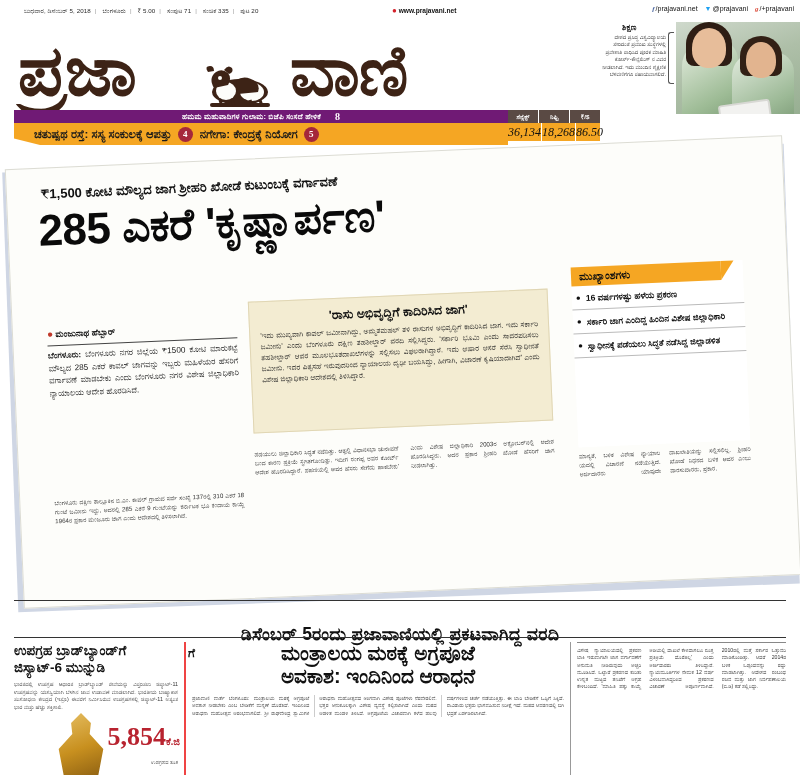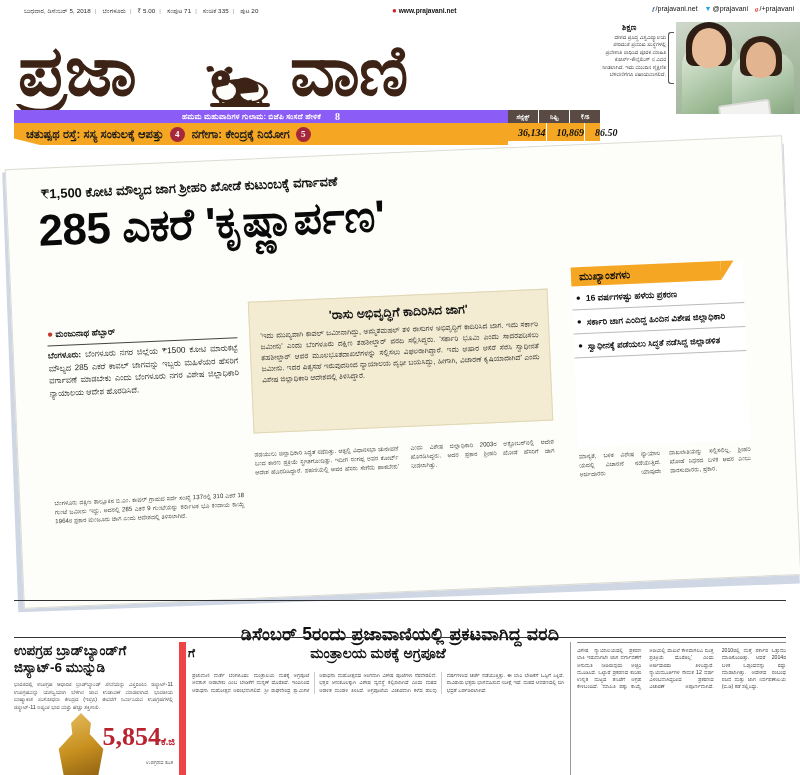--- a/index.html
+++ b/index.html
@@ -126,43 +126,43 @@
     flex: 1; color: #fff; font-size: 6.2px; font-weight: bold;
     display: flex; align-items: center; justify-content: center;
     border-right: 1px solid #fff;
   }
   .idx-head > div:last-child { border-right: none; }
   .idx-vals {
     position: absolute; left: 508px; top: 123px; width: 92px; height: 18px;
     display: flex; background: #f5a623;
   }
   .idx-vals > div {
-    flex: 1; color: #111; font-size: 10px; font-weight: bold; font-style: italic;
+    flex: 1; color: #111; font-size: 12px; font-weight: normal; font-style: italic;
     display: flex; align-items: center; justify-content: center;
-    border-right: 1px solid #fff; font-family: "Liberation Serif", serif; margin-left: 10px;
+    border-right: 1px solid #fff; font-family: "Liberation Serif", serif;
   }
   .idx-vals > div:last-child { border-right: none; }
 
   
   .strip-grey {
     position: absolute; left: 14px; top: 110px; width: 494px; height: 13px;
-    background: #8b5cf6; display: flex; align-items: center; justify-content: center;
+    background: #701a75; display: flex; align-items: center; justify-content: center;
     color: #fff;
   }
   .strip-grey .gtext { font-size: 7.4px; font-weight: bold; letter-spacing: .2px; }
   .strip-grey .gnum {
     margin-left: 14px; font-size: 10px; font-weight: bold;
     font-family: "Liberation Serif", serif;
   }
 
   
   .strip-orange {
     position: absolute; left: 14px; top: 123px; width: 494px; height: 22px;
     background: #f5a623; display: flex; align-items: center; gap: 7px;
-    padding-left: 12px; clip-path: polygon(0 0, 100% 0, 100% 100%, 26px 100%, 0 70%);
+    padding-left: 20px; clip-path: polygon(0 0, 100% 0, 100% 100%, 26px 100%, 0 70%);
   }
   .tick-item { display: flex; align-items: center; gap: 6px; }
   .tick-label { font-size: 11.5px; font-weight: bold; color: #1a1a1a; white-space: nowrap; }
   .tick-badge {
     width: 15px; height: 15px; border-radius: 50%;
     background: #a5273b; color: #fff; font-size: 9px; font-weight: bold;
     display: flex; align-items: center; justify-content: center;
     font-family: "Liberation Serif", serif;
   }
 
@@ -262,21 +262,21 @@
   }
   .rule-bot {
     position: absolute; left: 14px; top: 637px; width: 772px; height: 1px; background: #333;
   }
 
   
   .bot { position: absolute; left: 14px; top: 642px; width: 772px; height: 133px; }
 
   .b-left {
     position: absolute; left: 0; top: 0; width: 172px; height: 133px;
-    border-right: 7px solid #ef4444; padding-right: 6px;
+    border-right: 2px solid #ef4444; padding-right: 6px;
   }
   .b-left h2 {
     font-size: 13.5px; line-height: 17px; font-weight: bold; color: #111;
   }
   .b-left .body {
     margin-top: 5px; font-size: 5.4px; line-height: 7.6px; color: #333; text-align: justify;
   }
   .b-left .bignum {
     position: absolute; right: 4px; bottom: 20px;
     font-size: 26px; font-weight: bold; color: #b8232f;
@@ -289,21 +289,21 @@
   .b-left .idol {
     position: absolute; left: 36px; bottom: 0; width: 62px; height: 62px;
     background: linear-gradient(160deg,#e8c268,#c8901f 55%,#8c5f12);
     clip-path: polygon(50% 0%, 66% 16%, 64% 34%, 86% 58%, 78% 100%, 22% 100%, 14% 58%, 36% 34%, 34% 16%);
   }
 
   .b-mid {
     position: absolute; left: 178px; top: 0; width: 372px; height: 133px;
   }
   .b-mid h2 {
-    font-size: 14px; line-height: 23px; font-weight: bold; color: #111;
+    font-size: 20px; line-height: 23px; font-weight: bold; color: #111;
     text-align: center;
   }
   .b-mid .cols {
     margin-top: 7px; font-size: 5.2px; line-height: 7.3px; color: #333;
     column-count: 3; column-gap: 10px; column-rule: 1px solid #ccc; text-align: justify;
   }
   .b-mid .kickline {
     position: absolute; left: -4px; top: 4px; font-size: 12px; font-weight: bold; color: #111;
   }
 
@@ -400,21 +400,21 @@
     </div>
   </div>
 
   <div class="idx-head">
     <div>ಸೆನ್ಸೆಕ್ಸ್</div>
     <div>ನಿಫ್ಟಿ</div>
     <div>₹/$</div>
   </div>
   <div class="idx-vals">
     <div>36,134</div>
-    <div>10,869</div>
+    <div>18,268</div>
     <div>86.50</div>
   </div>
 
   <div class="clip-shadow"></div>
   <div class="clipping">
 
     <div class="kicker">₹1,500 ಕೋಟಿ ಮೌಲ್ಯದ ಜಾಗ ಶ್ರೀಹರಿ ಖೋಡೆ ಕುಟುಂಬಕ್ಕೆ ವರ್ಗಾವಣೆ</div>
     <div class="mainhead">285 ಎಕರೆ 'ಕೃಷ್ಣಾರ್ಪಣ'</div>
 
     <div class="byline">
@@ -468,20 +468,21 @@
       <div class="bignum">
         <span>5,854</span><span class="bigunit">ಕೆ.ಜಿ</span>
       </div>
       <div class="numcap">ಉಪಗ್ರಹದ ತೂಕ</div>
     </div>
 
     <div class="b-mid">
       <div class="kickline">ಗೆ</div>
       <h2>
         <span>ಮಂತ್ರಾಲಯ ಮಠಕ್ಕೆ ಅಗ್ರಪೂಜೆ</span><br>
+        <span>ಅವಕಾಶ: ಇಂದಿನಿಂದ ಆರಾಧನೆ</span>
       </h2>
       <div class="cols">ಪ್ರಜಾವಾಣಿ ವಾರ್ತೆ  ಬೆಂಗಳೂರು: ಮಂತ್ರಾಲಯ ಮಠಕ್ಕೆ ಅಗ್ರಪೂಜೆ ಅವಕಾಶ ನೀಡಬೇಕು ಎಂಬ ಬೇಡಿಕೆಗೆ ಮನ್ನಣೆ ದೊರೆತಿದೆ. ಇಂದಿನಿಂದ ಆರಾಧನಾ ಮಹೋತ್ಸವ ಆರಂಭವಾಗಲಿದೆ. ಶ್ರೀ ರಾಘವೇಂದ್ರ ಸ್ವಾಮಿಗಳ ಆರಾಧನಾ ಮಹೋತ್ಸವದ ಅಂಗವಾಗಿ ವಿಶೇಷ ಪೂಜೆಗಳು ನೆರವೇರಲಿವೆ. ಭಕ್ತರ ಅನುಕೂಲಕ್ಕಾಗಿ ವಿಶೇಷ ವ್ಯವಸ್ಥೆ ಕಲ್ಪಿಸಲಾಗಿದೆ ಎಂದು ಮಠದ ಆಡಳಿತ ಮಂಡಳಿ ತಿಳಿಸಿದೆ. ಅಗ್ರಪೂಜೆಯ ವಿಚಾರವಾಗಿ ಕಳೆದ ಹಲವು ವರ್ಷಗಳಿಂದ ಚರ್ಚೆ ನಡೆಯುತ್ತಿತ್ತು. ಈ ಬಾರಿ ಬೇಡಿಕೆಗೆ ಒಪ್ಪಿಗೆ ಸಿಕ್ಕಿದೆ. ಸಾವಿರಾರು ಭಕ್ತರು ಭಾಗವಹಿಸುವ ನಿರೀಕ್ಷೆ ಇದೆ. ಮಠದ ಆವರಣದಲ್ಲಿ ಬಿಗಿ ಭದ್ರತೆ ಏರ್ಪಡಿಸಲಾಗಿದೆ.</div>
     </div>
 
     <div class="b-right">
       <div class="toprule"></div>
       <div class="cols">ವಿಶೇಷ ನ್ಯಾಯಾಲಯದಲ್ಲಿ ಪ್ರಕರಣ ಬಾಕಿ ಇರುವಾಗಲೇ ಜಾಗ ವರ್ಗಾವಣೆಗೆ ಅನುಮತಿ ನೀಡಿರುವುದು ಅಚ್ಚರಿ ಮೂಡಿಸಿದೆ. ಒಟ್ಟಾರೆ ಪ್ರಕರಣದ ಕುರಿತು ಉನ್ನತ ಮಟ್ಟದ ತನಿಖೆಗೆ ಆಗ್ರಹ ಕೇಳಿಬಂದಿದೆ. 'ಮಾಹಿತಿ ಹಕ್ಕು ಕಾಯ್ದೆ ಅಡಿಯಲ್ಲಿ ದಾಖಲೆ ಕೇಳಿದಾಗಲೂ ಸೂಕ್ತ ಪ್ರತಿಕ್ರಿಯೆ ದೊರೆತಿಲ್ಲ' ಎಂದು ಅರ್ಜಿದಾರರು ತಿಳಿಸಿದ್ದಾರೆ. ನ್ಯಾಯಮೂರ್ತಿಗಳ ನೇಮಕ 12 ವರ್ಷ ವಿಳಂಬವಾಗಿದ್ದರಿಂದ ಪ್ರಕರಣದ ವಿಚಾರಣೆ ಅಪೂರ್ಣವಾಗಿದೆ. 2010ರಲ್ಲಿ ಮತ್ತೆ ಸರ್ಕಾರ ಒತ್ತುವರಿ ಮಾಡಿಕೊಂಡಿತ್ತು. ಆದರೆ 2014ರ ಬಳಿಕ ಒಪ್ಪಂದವನ್ನು ರದ್ದು ಮಾಡಲಾಗಿತ್ತು. ಆದೇಶದ ಸಂಬಂಧ ಸಚಿವ ಮತ್ತು ಜಾಗ ನಿರ್ವಹಣಾಲಯ (ಬಿ.ಡಿ) ಕಡೆ ಸಲ್ಲಿಸಿದ್ದು.</div>
     </div>
 
   </div>

